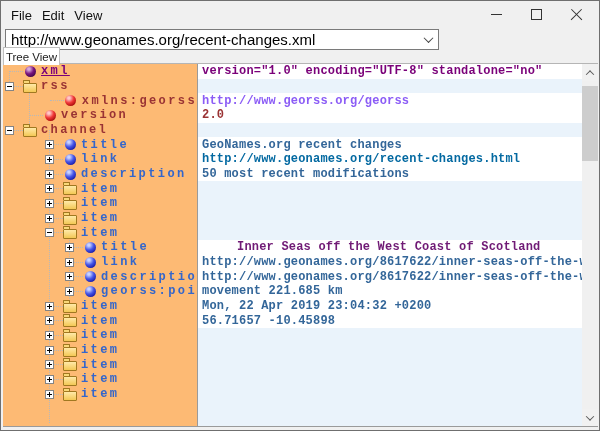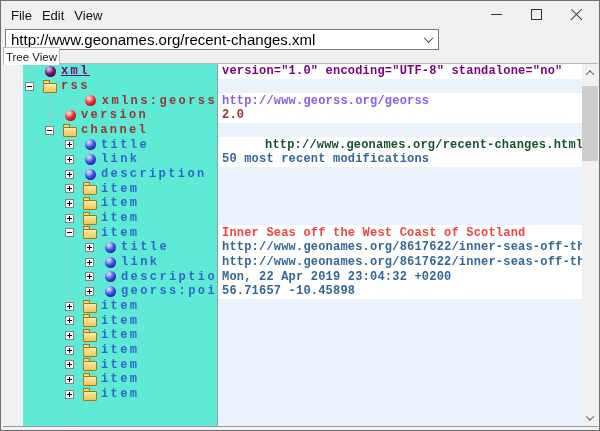--- a/index.html
+++ b/index.html
@@ -21,21 +21,21 @@
   .glyph-close i:last-child{transform:rotate(-45deg);}
   
   .urlbar{position:absolute;left:4px;top:28px;width:432px;height:19px;background:#fff;border:1px solid #7a7a7a;display:flex;align-items:center;}
   .urlbar input{flex:1;border:none;outline:none;font-family:"Liberation Sans",sans-serif;font-size:15px;color:#000;padding:0 0 0 5px;background:transparent;height:17px;}
   .combo-btn{width:20px;height:100%;display:flex;align-items:center;justify-content:center;}
   .chev-down{width:6px;height:6px;border-right:1.2px solid #444;border-bottom:1.2px solid #444;transform:rotate(45deg) translate(-1px,-1px);}
   
   .tab{position:absolute;left:2px;top:46px;width:55px;height:17px;background:#fff;border:1px solid #bfbfbf;border-bottom:none;z-index:3;display:flex;align-items:center;justify-content:center;font-size:11.5px;color:#222;}
   
   .content{position:absolute;left:2px;top:62px;width:595px;height:362px;border-top:1px solid #b5b5b5;border-bottom:1px solid #9a9a9a;display:flex;z-index:2;}
-  .treepane{width:194px;background:#5eead4;position:relative;overflow:hidden;margin-left:20px;}
+  .treepane{width:194px;background:#fdba74;position:relative;overflow:hidden;}
   .rightpane{flex:1;border-left:1px solid #9a9a9a;background:#eaf3fb;display:flex;overflow:hidden;}
   .valuecol{width:384px;overflow:hidden;}
   
   .trow{height:14.68px;display:flex;align-items:center;white-space:nowrap;}
   .expcell{width:20px;flex:none;display:flex;align-items:center;height:100%;}
   .expbox{width:7px;height:7px;border:1px solid #848484;background:#fff;position:relative;flex:none;margin-left:2px;}
   .expbox::before{content:"";position:absolute;left:1px;top:3px;width:5px;height:1px;background:#000;}
   .expbox.plus::after{content:"";position:absolute;left:3px;top:1px;width:1px;height:5px;background:#000;}
   .hline{border-top:1px dotted #b8b8b8;height:0;flex:1;}
   .hline.solo{margin-left:6px;}
@@ -134,21 +134,21 @@
           </div>
           <div class="trow" style="padding-left: 20px;">
             <span class="expcell">
               <span class="hline solo"></span>
             </span>
             <span class="iconcell">
               <span class="ball ball-red"></span>
             </span>
             <span class="tlabel" style="color: rgb(154, 51, 52); font-family: Liberation Mono, monospace;">version</span>
           </div>
-          <div class="trow" style="padding-left: 20px;">
+          <div class="trow" style="">
             <span class="expcell">
               <span class="expbox minus"></span>
               <span class="hline"></span>
             </span>
             <span class="iconcell">
               <span class="folder"></span>
             </span>
             <span class="tlabel" style="color: rgb(154, 51, 52);">channel</span>
           </div>
           <div class="trow" style="padding-left: 40px;">
@@ -340,37 +340,43 @@
           </div>
           <div class="vrow"></div>
           <div class="vrow filled">
             <span class="vtext" style="color: #8b5cf6;">http://www.georss.org/georss</span>
           </div>
           <div class="vrow filled">
             <span class="vtext" style="color: rgb(154, 51, 52);">2.0</span>
           </div>
           <div class="vrow"></div>
           <div class="vrow filled">
-            <span class="vtext" style="color: #14532d; margin-left: 43px;">http://www.geonames.org/recent-changes.html</span>
+            <span class="vtext" style="color: rgb(51, 102, 153);">GeoNames.org recent changes</span>
+          </div>
+          <div class="vrow filled">
+            <span class="vtext" style="color: #0369a1;">http://www.geonames.org/recent-changes.html</span>
           </div>
           <div class="vrow filled">
             <span class="vtext" style="color: rgb(51, 102, 153);">50 most recent modifications</span>
           </div>
           <div class="vrow"></div>
           <div class="vrow"></div>
           <div class="vrow"></div>
           <div class="vrow"></div>
           <div class="vrow filled">
-            <span class="vtext" style="color: #ef4444;">Inner Seas off the West Coast of Scotland</span>
+            <span class="vtext" style="color: #701a75; margin-left: 35px;">Inner Seas off the West Coast of Scotland</span>
           </div>
           <div class="vrow filled">
             <span class="vtext" style="color: rgb(51, 102, 153);">http://www.geonames.org/8617622/inner-seas-off-the-we</span>
           </div>
           <div class="vrow filled">
             <span class="vtext" style="color: rgb(51, 102, 153);">http://www.geonames.org/8617622/inner-seas-off-the-we</span>
+          </div>
+          <div class="vrow filled">
+            <span class="vtext" style="color: rgb(51, 102, 153);">movement 221.685 km</span>
           </div>
           <div class="vrow filled">
             <span class="vtext" style="color: rgb(51, 102, 153);">Mon, 22 Apr 2019 23:04:32 +0200</span>
           </div>
           <div class="vrow filled">
             <span class="vtext" style="color: rgb(51, 102, 153);">56.71657 -10.45898</span>
           </div>
           <div class="vrow"></div>
           <div class="vrow"></div>
           <div class="vrow"></div>

